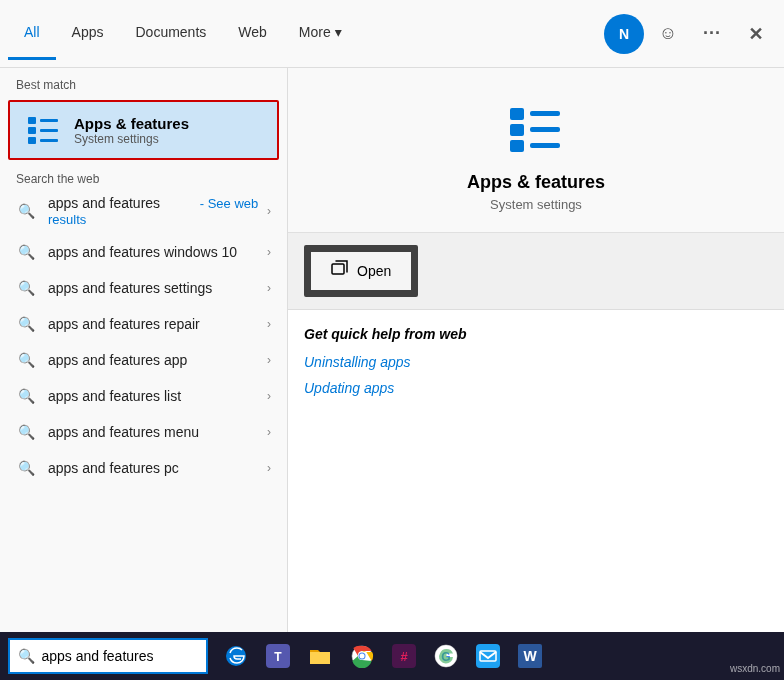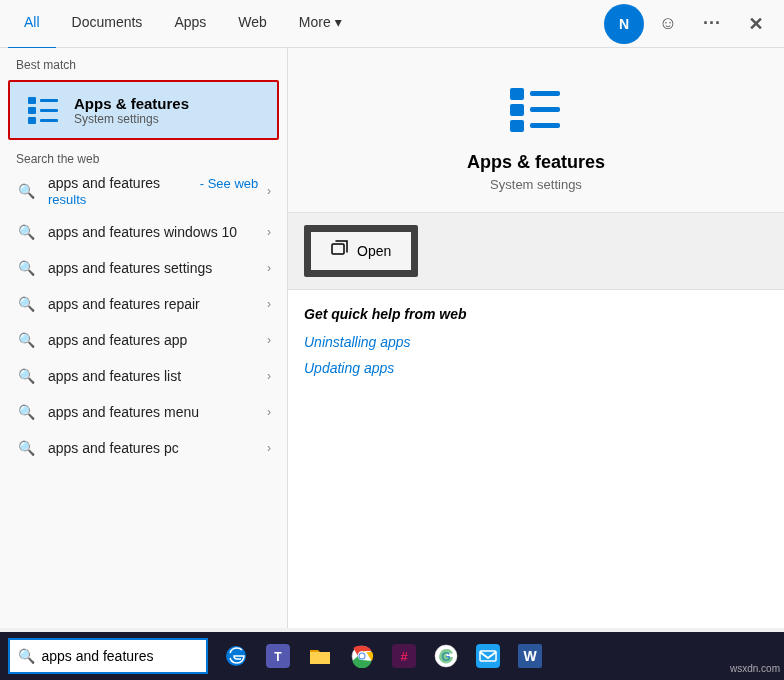--- a/index.html
+++ b/index.html
@@ -11,21 +11,21 @@
       overflow: hidden;
       position: relative;
     }
 
     
     .top-nav {
       display: flex;
       align-items: center;
       background: #f9f9f9;
       border-bottom: 1px solid #ddd;
-      height: 48px;
+      height: 68px;
       padding: 0 8px;
     }
     .nav-tab {
       padding: 0 16px;
       height: 52px;
       display: flex;
       align-items: center;
       font-size: 14px;
       color: #333;
       cursor: pointer;
@@ -313,22 +313,22 @@
       font-family: Arial, sans-serif;
       z-index: 100;
       text-align: right;
     }
   </style>
 </head>
 <body>
 
 <div class="top-nav">
   <div class="nav-tab active">All</div>
+  <div class="nav-tab">Apps</div>
   <div class="nav-tab">Documents</div>
-  <div class="nav-tab">Apps</div>
   <div class="nav-tab">Web</div>
   <div class="nav-tab more-tab">
     <span>More</span>
     <span>▾</span>
   </div>
   <div class="nav-right">
     <div class="nav-icon-btn circle">N</div>
     <div class="nav-icon-btn ghost">☺</div>
     <div class="nav-icon-btn ghost">···</div>
     <div class="nav-icon-btn ghost">✕</div>

